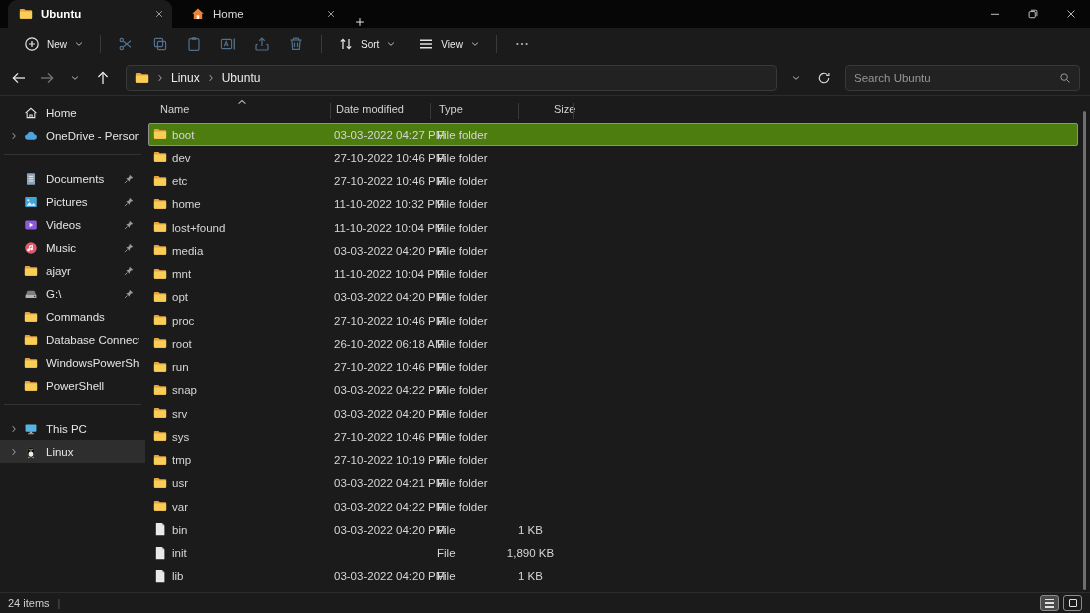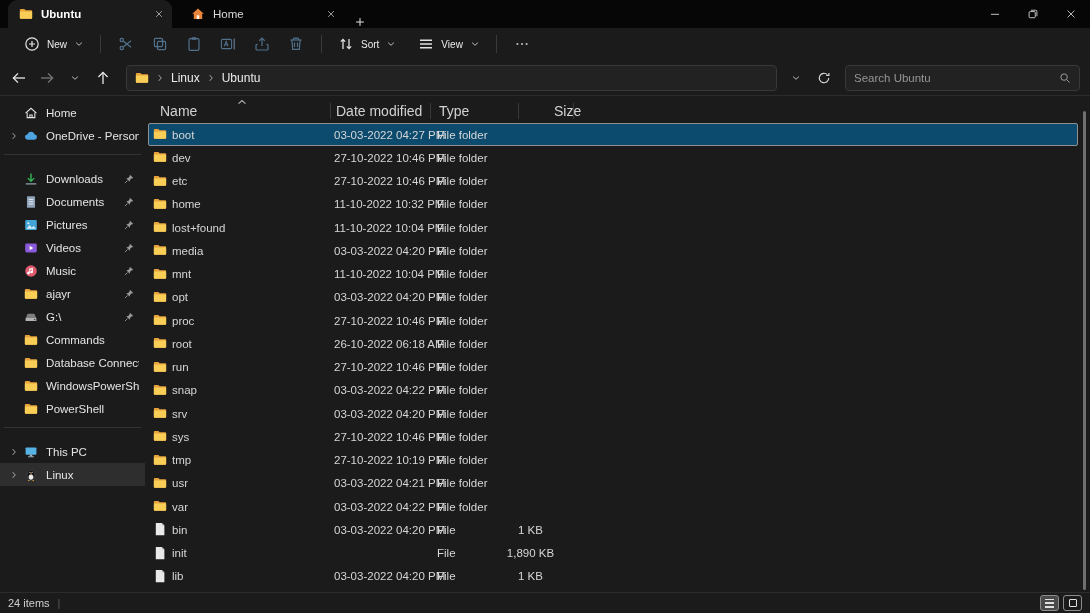--- a/index.html
+++ b/index.html
@@ -56,26 +56,26 @@
   .side-item.selected { background:#2e2e2e; }
   .side-chev { width:16px; height:16px; display:flex; align-items:center; justify-content:center; flex:none; }
   .side-ico { margin-left:2px; margin-right:8px; }
   .side-label { flex:1; font-size:11.5px; color:#e4e4e4; white-space:nowrap; overflow:hidden; }
   .side-pin { width:12px; height:12px; flex:none; margin-right:4px; }
   .side-div { height:1px; background:#333; margin:7px 4px 12px 4px; }
 
   
   .filepane { position:relative; flex:1; overflow:hidden; }
   .lheader { position:absolute; top:2px; left:3px; right:0; height:24px; }
-  .hcell { position:absolute; top:4px; font-size:14px; color:#d2d2d2; }
+  .hcell { position:absolute; top:4px; font-size:11px; color:#d2d2d2; }
   .hsep { position:absolute; top:4px; width:1px; height:16px; background:#3a3a3a; }
   .sortmark { position:absolute; top:-3px; left:88px; width:12px; height:12px; opacity:.9; }
   .rows { position:absolute; top:26px; left:3px; right:12px; bottom:0; overflow:hidden; }
   .frow { height:23.25px; display:flex; align-items:center; position:relative; border:1px solid transparent; border-radius:2px; }
-  .frow.selected { background:#0c4a6e; border:1px solid #909090;text-decoration:underline; }
+  .frow.selected { background:#4d7c0f; border:1px solid #909090;text-decoration:underline; }
   .fcell { position:absolute; font-size:11.5px; color:#d6d6d6; white-space:nowrap; }
   .fc-icon { left:4px; top:3px; }
   .fc-name { left:23px; }
   .fc-date { left:185px; }
   .fc-type { left:288px; }
   .fc-size { left:340px; width:83px; text-align:center; }
   .vscroll { position:absolute; top:14px; bottom:2px; right:4px; width:3px; background:#6f6f6f; border-radius:2px; }
 
   
   .statusbar { position:absolute; left:0; right:0; bottom:0; height:21px; background:#1b1b1b;
@@ -366,36 +366,20 @@
             <svg viewBox="0 0 16 16">
               <path fill="#4da3e0" d="M4.4 12.2a3 3 0 0 1-.4-6A4.1 4.1 0 0 1 12 6.4a2.9 2.9 0 0 1-.3 5.8z"></path>
             </svg>
           </span>
     <span class="side-label">OneDrive - Personal</span>
   </div>
         <div class="side-div"></div>
         <div class="side-item">
     <span class="side-chev"></span>
     <span class="icon i14 side-ico">
-            <svg viewBox="0 0 16 16" fill="none">
-              <path stroke="#35b558" stroke-width="1.6" d="M8 1.8v8.4M4.4 7 8 10.6 11.6 7"></path>
-              <path stroke="#93a6b2" stroke-width="1.4" d="M2 13.6h12"></path>
-            </svg>
-          </span>
-    <span class="side-label">Downloads</span>
-  <span class="side-pin icon i12">
-            <svg viewBox="0 0 16 16">
-              <path d="M9.2 2.2l4.6 4.6-2.6.5-1.7 1.7-.5 2.6-4.6-4.6 2.6-.5 1.7-1.7z" fill="#9a9a9a"></path>
-              <path d="M6 10 2.6 13.4" stroke="#9a9a9a" stroke-width="1.2"></path>
-            </svg>
-          </span>
-        </div>
-        <div class="side-item">
-    <span class="side-chev"></span>
-    <span class="icon i14 side-ico">
             <svg viewBox="0 0 16 16">
               <rect x="3.4" y="1.4" width="9.2" height="13.2" rx="1" fill="#8fa3b8"></rect>
               <path stroke="#f2f6fa" stroke-width="1" d="M5.4 5h5.2M5.4 7.6h5.2M5.4 10.2h5.2"></path>
             </svg>
           </span>
     <span class="side-label">Documents</span>
   <span class="side-pin icon i12">
             <svg viewBox="0 0 16 16">
               <path d="M9.2 2.2l4.6 4.6-2.6.5-1.7 1.7-.5 2.6-4.6-4.6 2.6-.5 1.7-1.7z" fill="#9a9a9a"></path>
               <path d="M6 10 2.6 13.4" stroke="#9a9a9a" stroke-width="1.2"></path>

